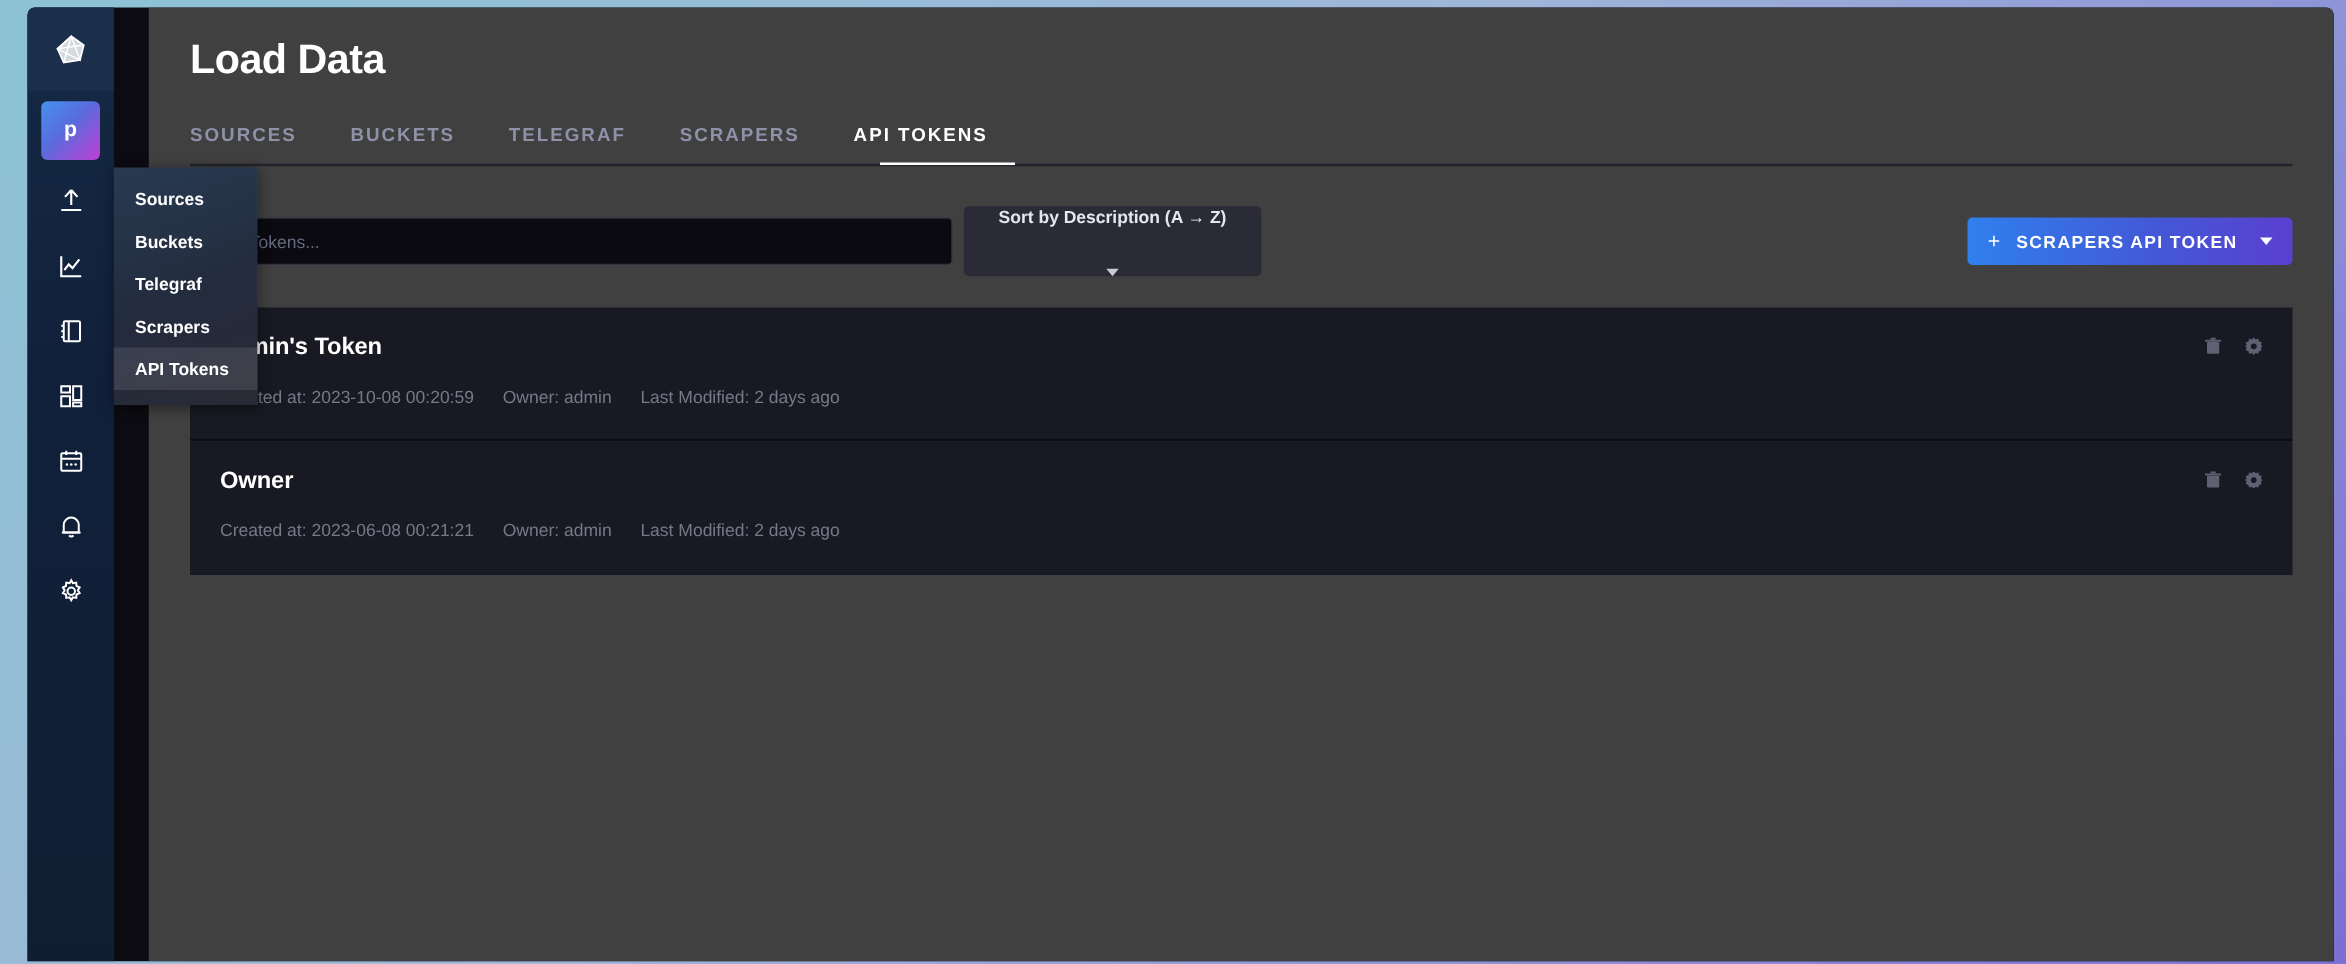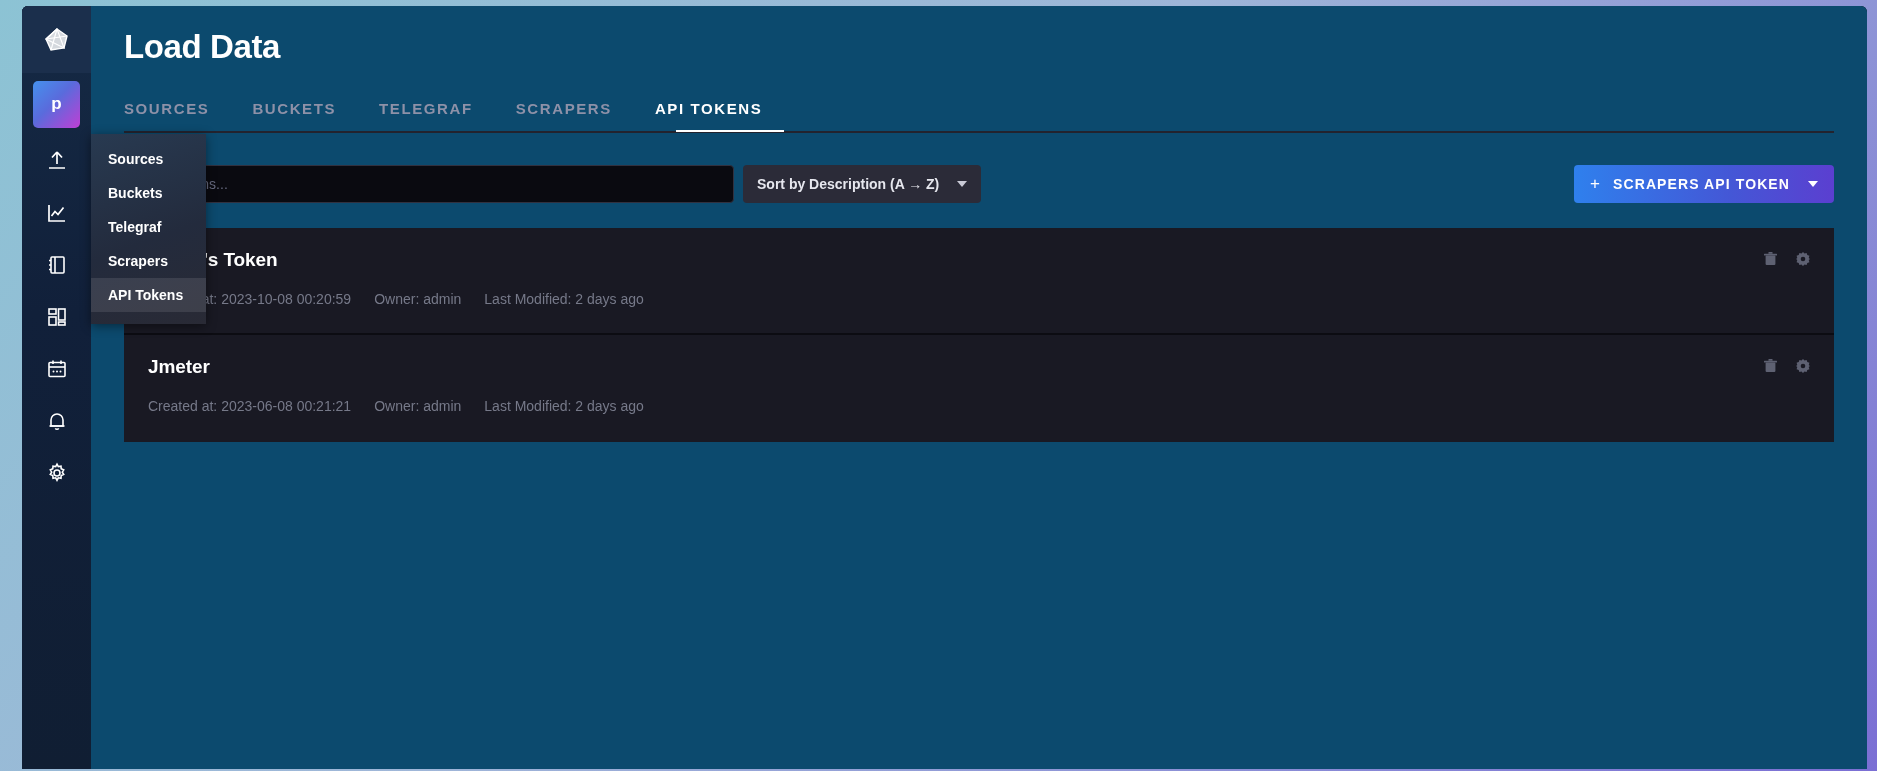--- a/index.html
+++ b/index.html
@@ -47,23 +47,24 @@
     width: 69px; height: 52px;
     display: flex; align-items: center; justify-content: center;
     cursor: pointer;
   }
   .nav-item:first-of-type { margin-top: 20px; }
   .nav-item svg { display: block; }
 
   
   #main {
     flex: 1 1 auto; height: 100%;
-    background: #0c4a6e;
+    background: #404040;
     position: relative;
     overflow: hidden;
+    margin-left: 28px;
   }
   #page-title {
     color: #ffffff;
     font-size: 33px; font-weight: 700;
     letter-spacing: -0.4px;
     padding: 22px 0 0 33px;
   }
 
   
   #tabs {
@@ -109,26 +110,27 @@
     padding: 0 12px;
   }
   #search-box input {
     width: 100%; border: 0; outline: none; background: transparent;
     color: #d6d7e0; font-size: 14px;
     font-family: "Liberation Sans", sans-serif;
   }
   #search-box input::placeholder { color: #676a7f; }
   #sort-dd {
     margin-left: 9px;
-    height: 38px; width: 238px;
+    height: 56px; width: 238px;
     background: #2b2b38;
     border-radius: 4px;
     display: flex; align-items: center; justify-content: space-between;
     padding: 0 14px;
     cursor: pointer;
+    flex-direction: column;
   }
   #sort-dd .lbl { color: #e6e7ee; font-size: 14px; font-weight: 700; }
   .caret {
     width: 0; height: 0;
     border-left: 5px solid transparent;
     border-right: 5px solid transparent;
     border-top: 6px solid #c9cad6;
   }
   #gen-btn {
     margin-left: auto;
@@ -340,21 +342,21 @@
           <span class="icn">
             <svg width="14" height="14" viewBox="0 0 14 14" fill="#5e6172">
               <path d="M7 0 L8.5 1.6 L10.6 1 L11.3 3.1 L13.4 3.8 L12.7 5.9 L14 7 L12.7 8.1 L13.4 10.2 L11.3 10.9 L10.6 13 L8.5 12.4 L7 14 L5.5 12.4 L3.4 13 L2.7 10.9 L0.6 10.2 L1.3 8.1 L0 7 L1.3 5.9 L0.6 3.8 L2.7 3.1 L3.4 1 L5.5 1.6 Z"></path>
               <circle cx="7" cy="7" r="2.3" fill="#191923"></circle>
             </svg>
           </span>
         </div>
       </div>
 
       <div class="token-row">
-        <div class="token-name">Jmeter</div>
+        <div class="token-name">Owner</div>
         <div class="token-meta">
           <span>Created at: 2023-06-08 00:21:21</span>
           <span>Owner: admin</span>
           <span>Last Modified: 2 days ago</span>
         </div>
         <div class="row-actions">
           <span class="icn">
             <svg width="13" height="14" viewBox="0 0 13 14" fill="#5e6172">
               <rect x="1.6" y="3.6" width="9.8" height="9.4" rx="1"></rect>
               <rect x="0" y="1.8" width="13" height="1.6" rx=".5"></rect>

